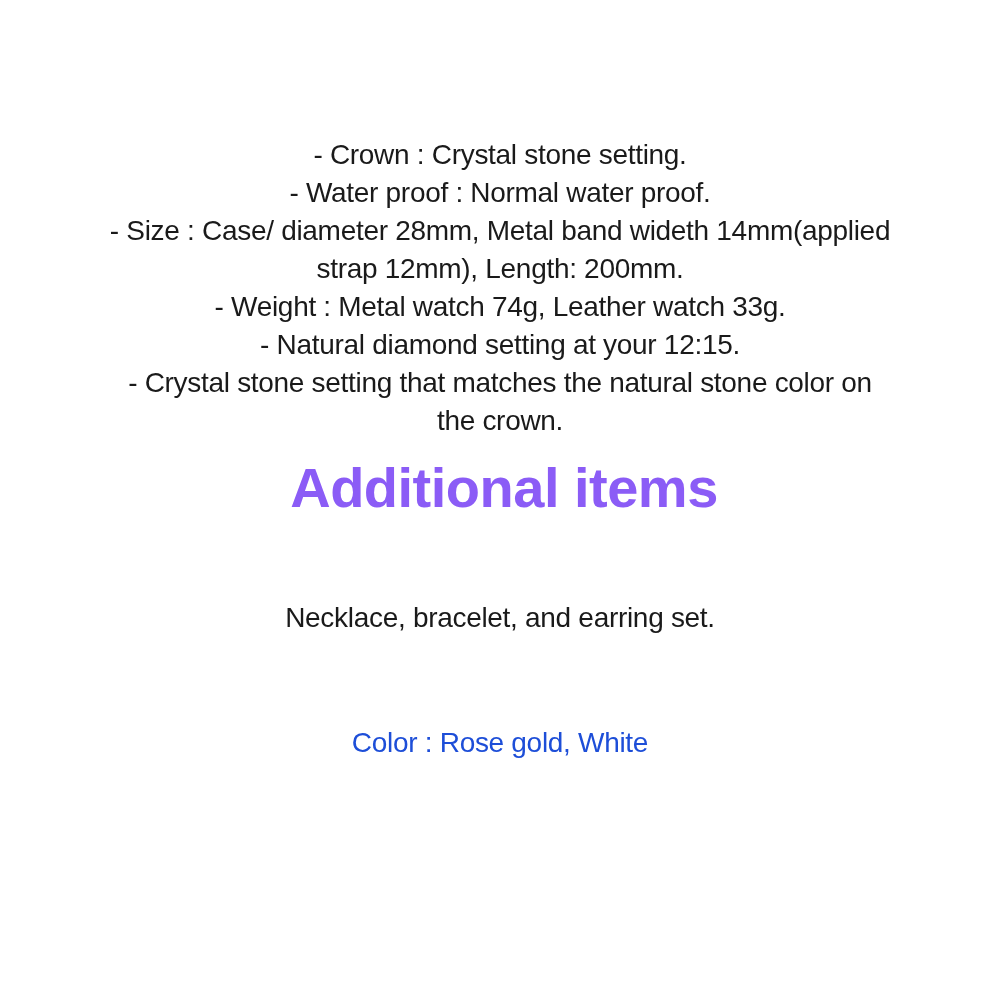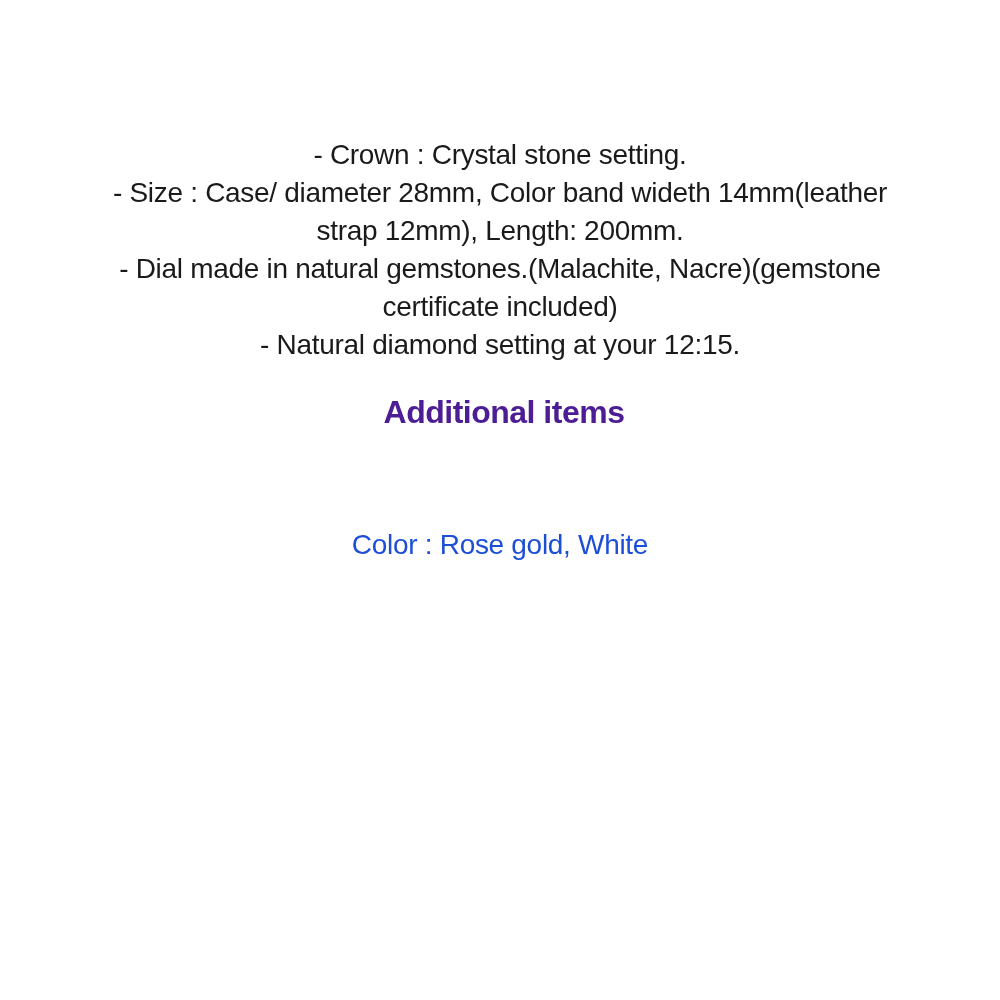--- a/index.html
+++ b/index.html
@@ -29,25 +29,25 @@
   .spec-item {
     margin: 0;
     font-size: 28px;
     line-height: 38px;
     letter-spacing: -0.3px;
     white-space: pre-line;
     color: #1a1a1a;
   }
   .section-heading {
     margin: 21px 0 0 8px;
-    font-size: 32px;
+    font-size: 56px;
     line-height: 54px;
     font-weight: 600;
     letter-spacing: -0.5px;
-    color: #4c1d95;
+    color: #8b5cf6;
   }
   .set-description {
     margin: 84px 0 0 0;
     font-size: 28px;
     line-height: 38px;
     letter-spacing: -0.3px;
     color: #1a1a1a;
   }
   .color-option {
     margin: 87px 0 0 0;
@@ -58,26 +58,29 @@
   }
 </style>
 </head>
 <body>
 
 <div class="page">
   <div class="content">
 
     <div class="spec-list">
       <p class="spec-item">- Crown : Crystal stone setting.</p>
-      <p class="spec-item">- Size : Case/ diameter 28mm, Color band wideth 14mm(leather
+      <p class="spec-item">- Water proof : Normal water proof.</p>
+      <p class="spec-item">- Size : Case/ diameter 28mm, Metal band wideth 14mm(applied
 strap 12mm), Length: 200mm.</p>
-      <p class="spec-item">- Dial made in natural gemstones.(Malachite, Nacre)(gemstone
-certificate included)</p>
+      <p class="spec-item">- Weight : Metal watch 74g, Leather watch 33g.</p>
       <p class="spec-item">- Natural diamond setting at your 12:15.</p>
+      <p class="spec-item">- Crystal stone setting that matches the natural stone color on
+the crown.</p>
     </div>
 
     <h2 class="section-heading">Additional items</h2>
 
+    <p class="set-description">Necklace, bracelet, and earring set.</p>
 
     <p class="color-option">Color : Rose gold, White</p>
 
   </div>
 </div>
 
 </body></html>

